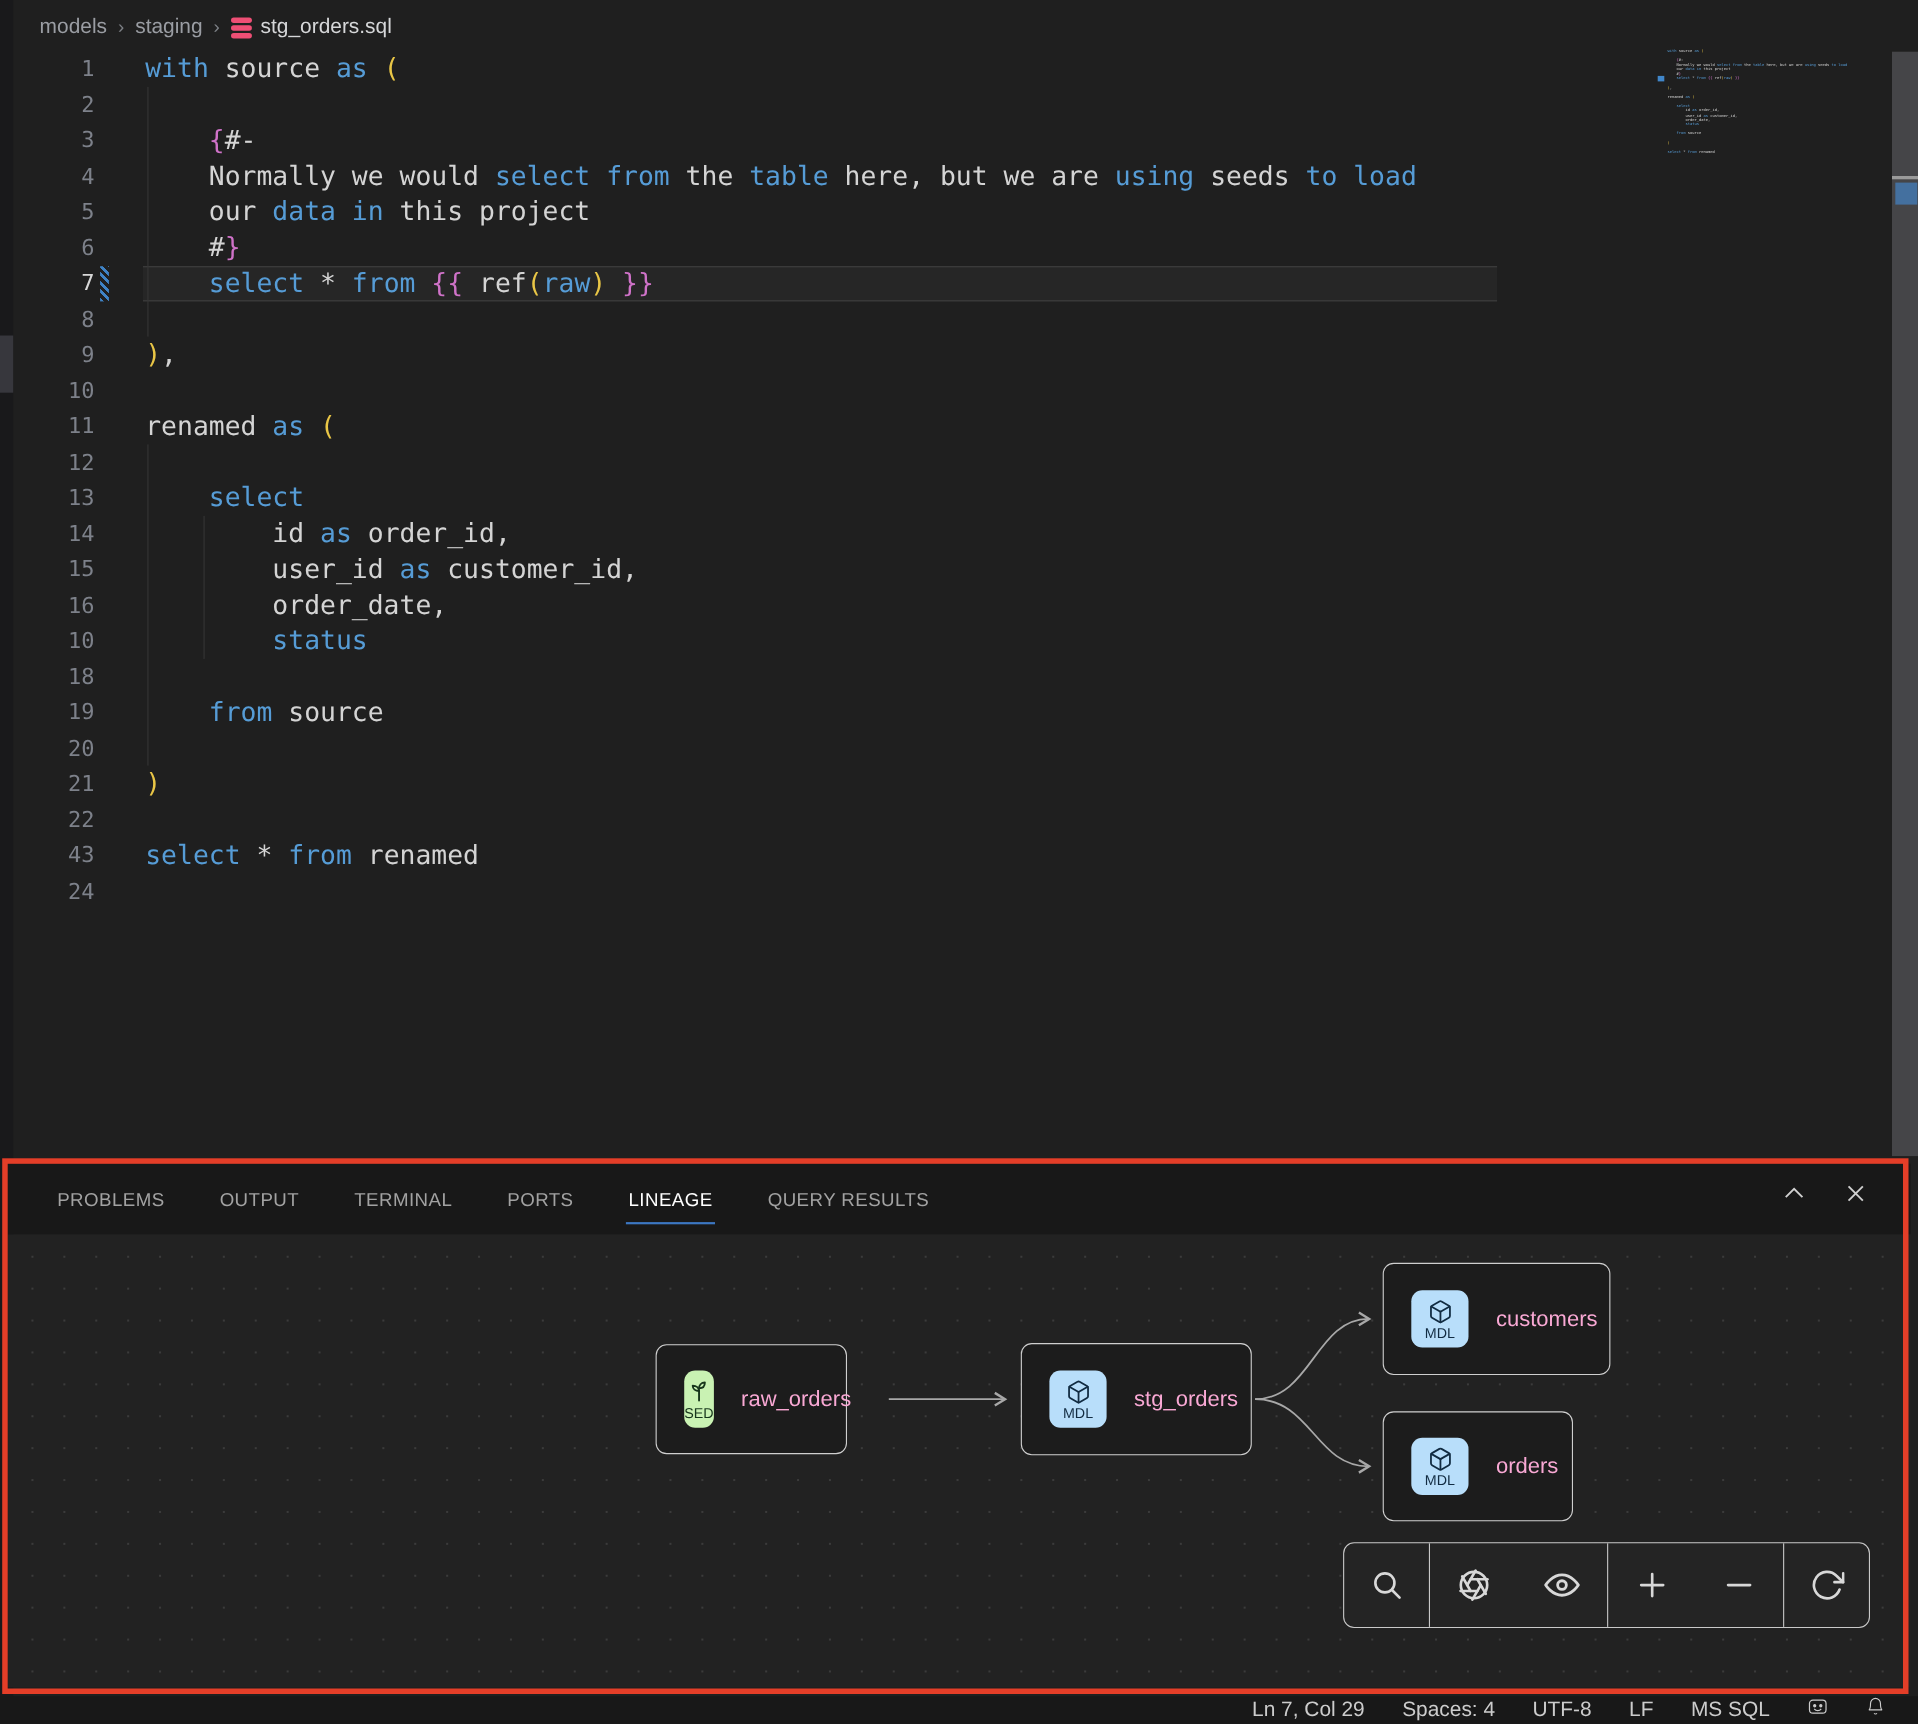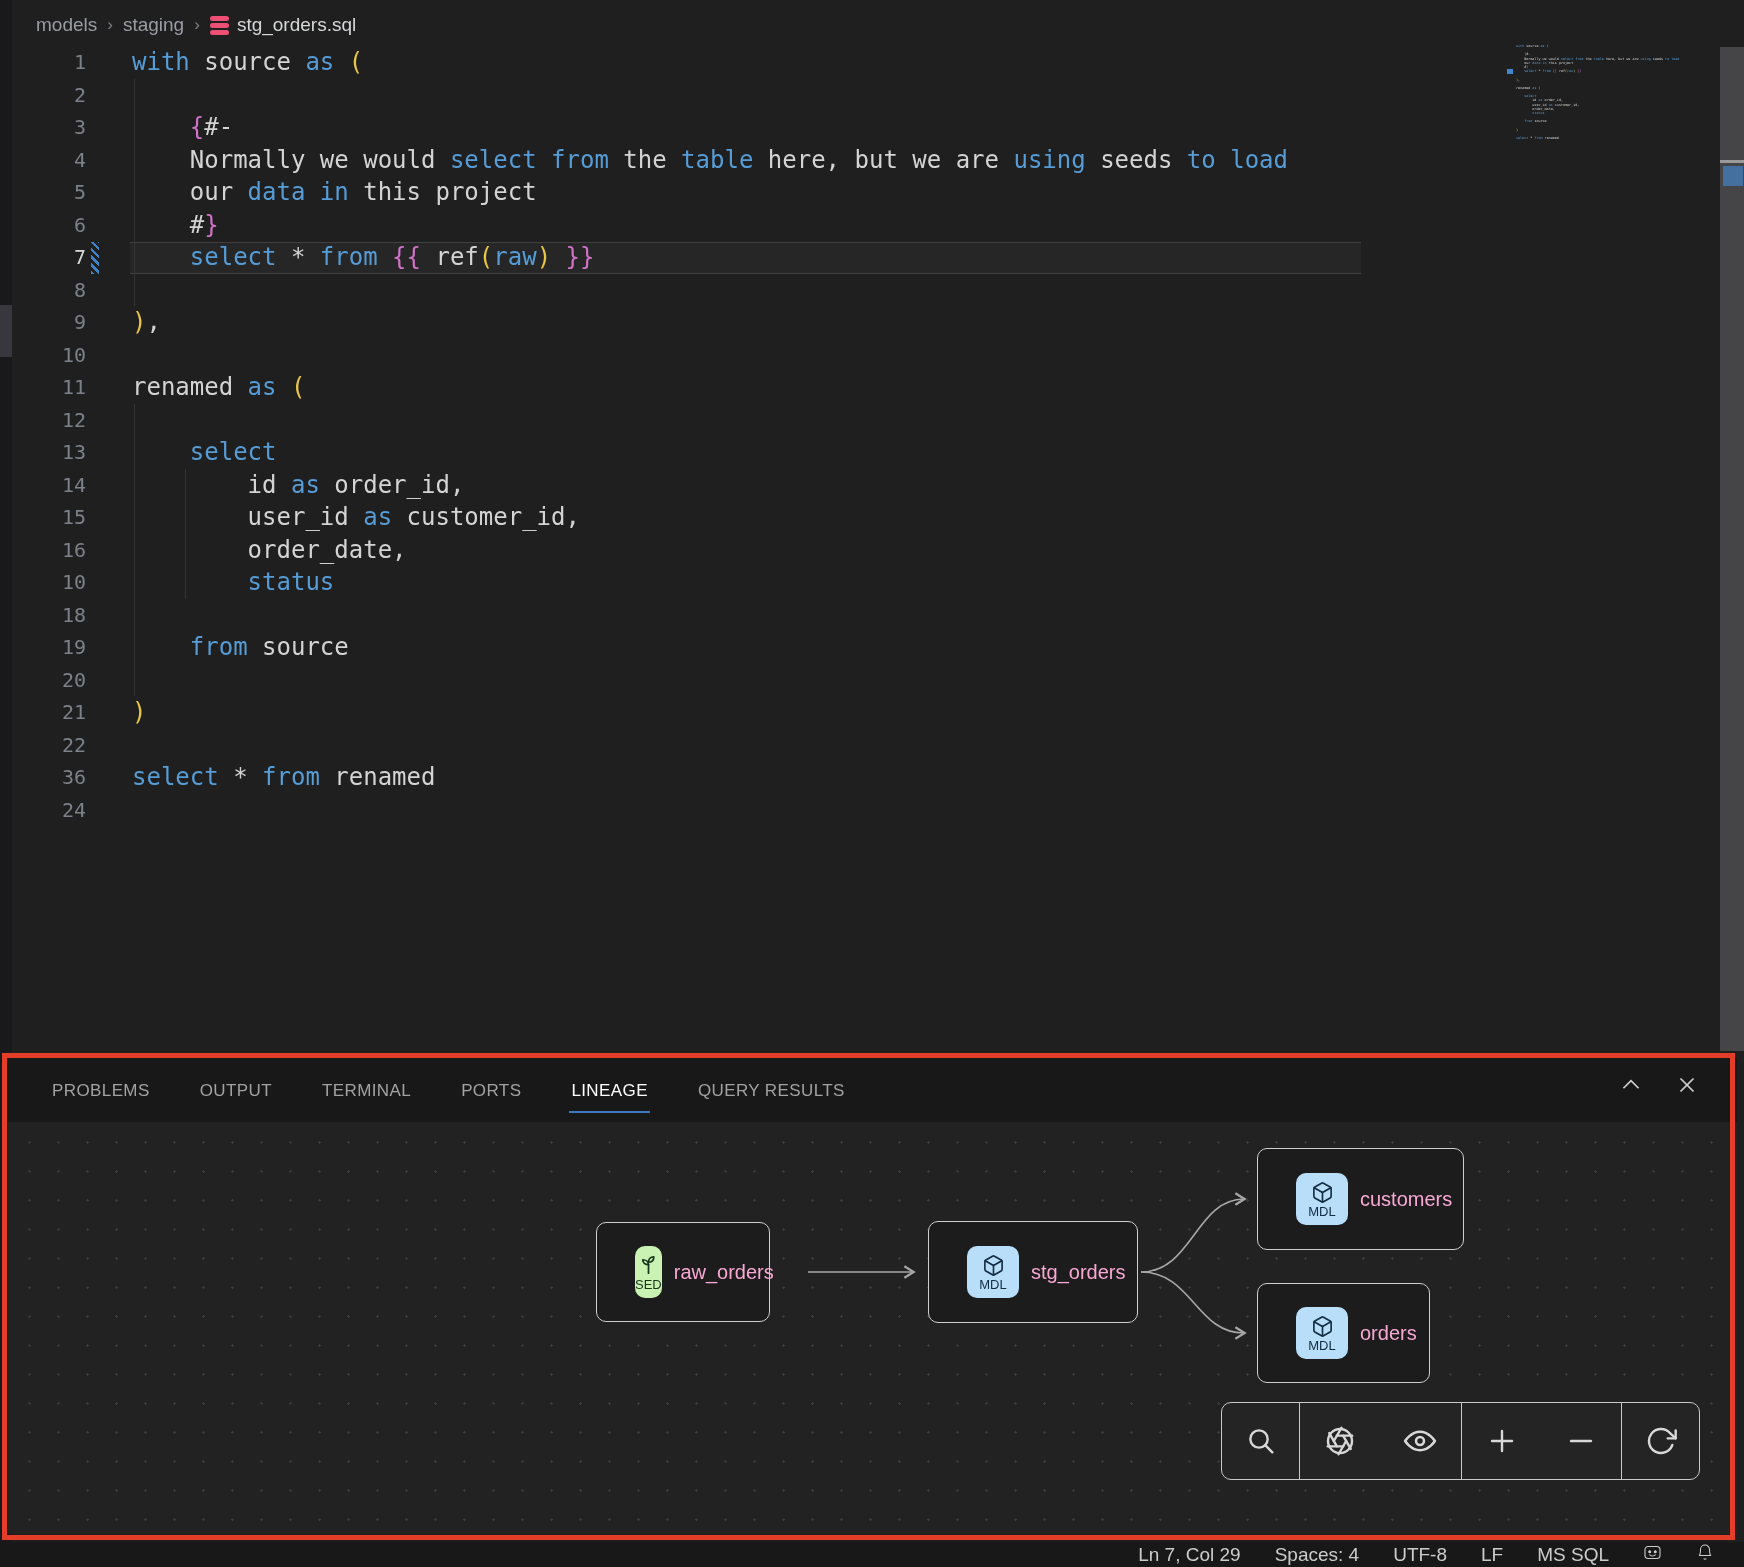--- a/index.html
+++ b/index.html
@@ -57,22 +57,22 @@
   .ptab.active { color:#ffffff; border-bottom-color:#3c77c2; }
   #panel-actions { left:1618px; top:1072px; display:flex; gap:30px; z-index:12; }
   #panel-actions svg { stroke:#d0d0d0; }
 
   #panel-body { left:7px; top:1122px; width:1730px; height:412px; background:#222222;
       background-image:radial-gradient(#3b3b3b 1.2px, transparent 1.4px);
       background-size:29px 29px; background-position:8px 6px; }
 
   
   .lnode { position:absolute; background:#1c1c1c; border:1.5px solid #cfcfcf;
-           border-radius:10px; display:flex; align-items:center; padding-left:38px;
-           gap:12px; z-index:20; cursor:pointer; }
+           border-radius:10px; display:flex; align-items:center; padding-left:25px;
+           gap:25px; z-index:20; cursor:pointer; }
   .badge { width:52px; height:52px; border-radius:10px; display:flex; flex-direction:column;
            align-items:center; justify-content:center; gap:1px; }
   .badge.seed  { background:#c9f2b3; color:#17361c; }
   .badge.model { background:#b8defa; color:#122c42; }
   .badge .btxt { font-size:13px; font-weight:500; line-height:13px; }
   .lnode .nlabel { font-size:20px; color:#f9a8d4; }
   #node-raw_orders { left:596px; top:1222px; width:174px; height:100px; }
   #node-stg_orders { left:928px; top:1221px; width:210px; height:102px; }
   #node-customers  { left:1257px; top:1148px; width:207px; height:102px; }
   #node-orders     { left:1257px; top:1283px; width:173px; height:100px; }
@@ -132,21 +132,21 @@
     <div class="gut-row">13</div>
     <div class="gut-row">14</div>
     <div class="gut-row">15</div>
     <div class="gut-row">16</div>
     <div class="gut-row">10</div>
     <div class="gut-row">18</div>
     <div class="gut-row">19</div>
     <div class="gut-row">20</div>
     <div class="gut-row">21</div>
     <div class="gut-row">22</div>
-    <div class="gut-row">36</div>
+    <div class="gut-row">43</div>
     <div class="gut-row">24</div>
   </div>
 <div class="abs" id="mod-marker"></div>
 <div class="abs indent-guide" id="ig1"></div>
 <div class="abs indent-guide" id="ig2"></div>
 <div class="abs indent-guide" id="ig3"></div>
 <div class="abs" id="code">
     <div class="code-line"><span class="t-kw">with</span><span class="t-tx"> source </span><span class="t-kw">as</span><span class="t-tx"> </span><span class="t-yl">(</span></div>
     <div class="code-line">&nbsp;</div>
     <div class="code-line"><span class="t-tx">    </span><span class="t-pk">{</span><span class="t-tx">#-</span></div>

